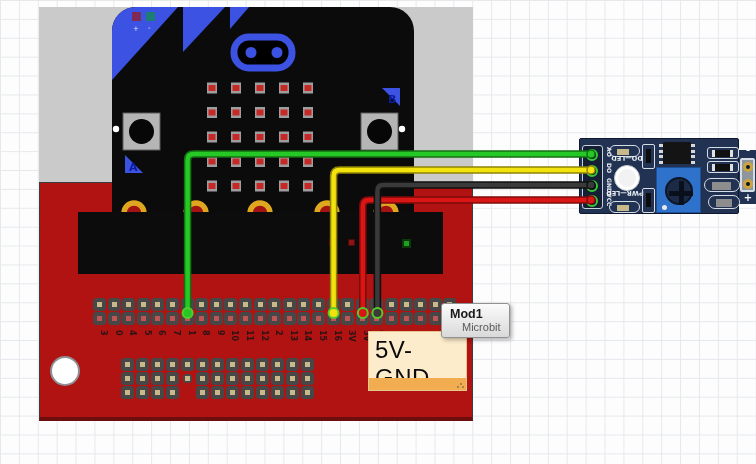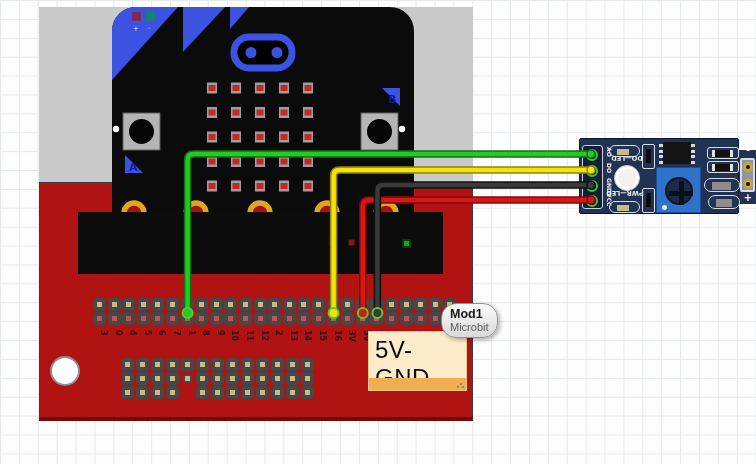--- a/index.html
+++ b/index.html
@@ -31,24 +31,24 @@
     font:bold 6px "DejaVu Sans",sans-serif;color:#e9edf2;line-height:10px;}
   .flip{transform:rotate(180deg);}
   .modtxt{position:absolute;font:bold 6.5px "DejaVu Sans",sans-serif;color:#e9edf2;text-align:center;}
   #note{left:368px;top:331px;width:99px;height:60px;background:#fdeccb;border:1px solid #e7c68c;box-sizing:border-box;}
   #note .bar{position:absolute;left:0;right:0;bottom:0;height:12px;background:#f1ad50;}
   #note .txt{position:absolute;left:6px;top:4px;font:24px "Liberation Sans",sans-serif;color:#0a0a0a;letter-spacing:.5px;}
   #note .grip{position:absolute;right:2px;bottom:2px;width:7px;height:7px;
     background:radial-gradient(circle at 1px 6px,#a8834e 1px,transparent 1.2px),
                radial-gradient(circle at 4px 3px,#a8834e 1px,transparent 1.2px),
                radial-gradient(circle at 6px 6px,#a8834e 1px,transparent 1.2px);}
-  #tooltip{left:441px;top:303px;padding:3px 8px 4px 8px;border:1px solid #919191;border-radius:15px;
+  #tooltip{left:441px;top:303px;padding:3px 8px 4px 8px;border:1px solid #919191;border-radius:3px;
     background:linear-gradient(#fbfbfb,#d9d9d9);box-shadow:2px 2px 4px rgba(0,0,0,.3);}
   #tooltip .t1{font:bold 12.5px "Liberation Sans",sans-serif;color:#191919;}
-  #tooltip .t2{font:11px "Liberation Sans",sans-serif;color:#5a5a5a;}
+  #tooltip .t2{font:11px "Liberation Sans",sans-serif;color:#5a5a5a;margin-left:12px;}
   #rheader{left:740px;top:158px;width:15px;height:34px;background:#8f959d;border:2px solid #d7dde4;border-radius:2px;box-sizing:border-box;}
   #rtab{left:736px;top:150px;width:20px;height:54px;background:#223252;}
   .pmlabel{position:absolute;font:bold 10px "DejaVu Sans",sans-serif;color:#fff;width:10px;text-align:center;}
 </style>
 </head>
 <body>
 
 <div class="canvas">
 
   <div class="abs" id="backdrop"></div>

